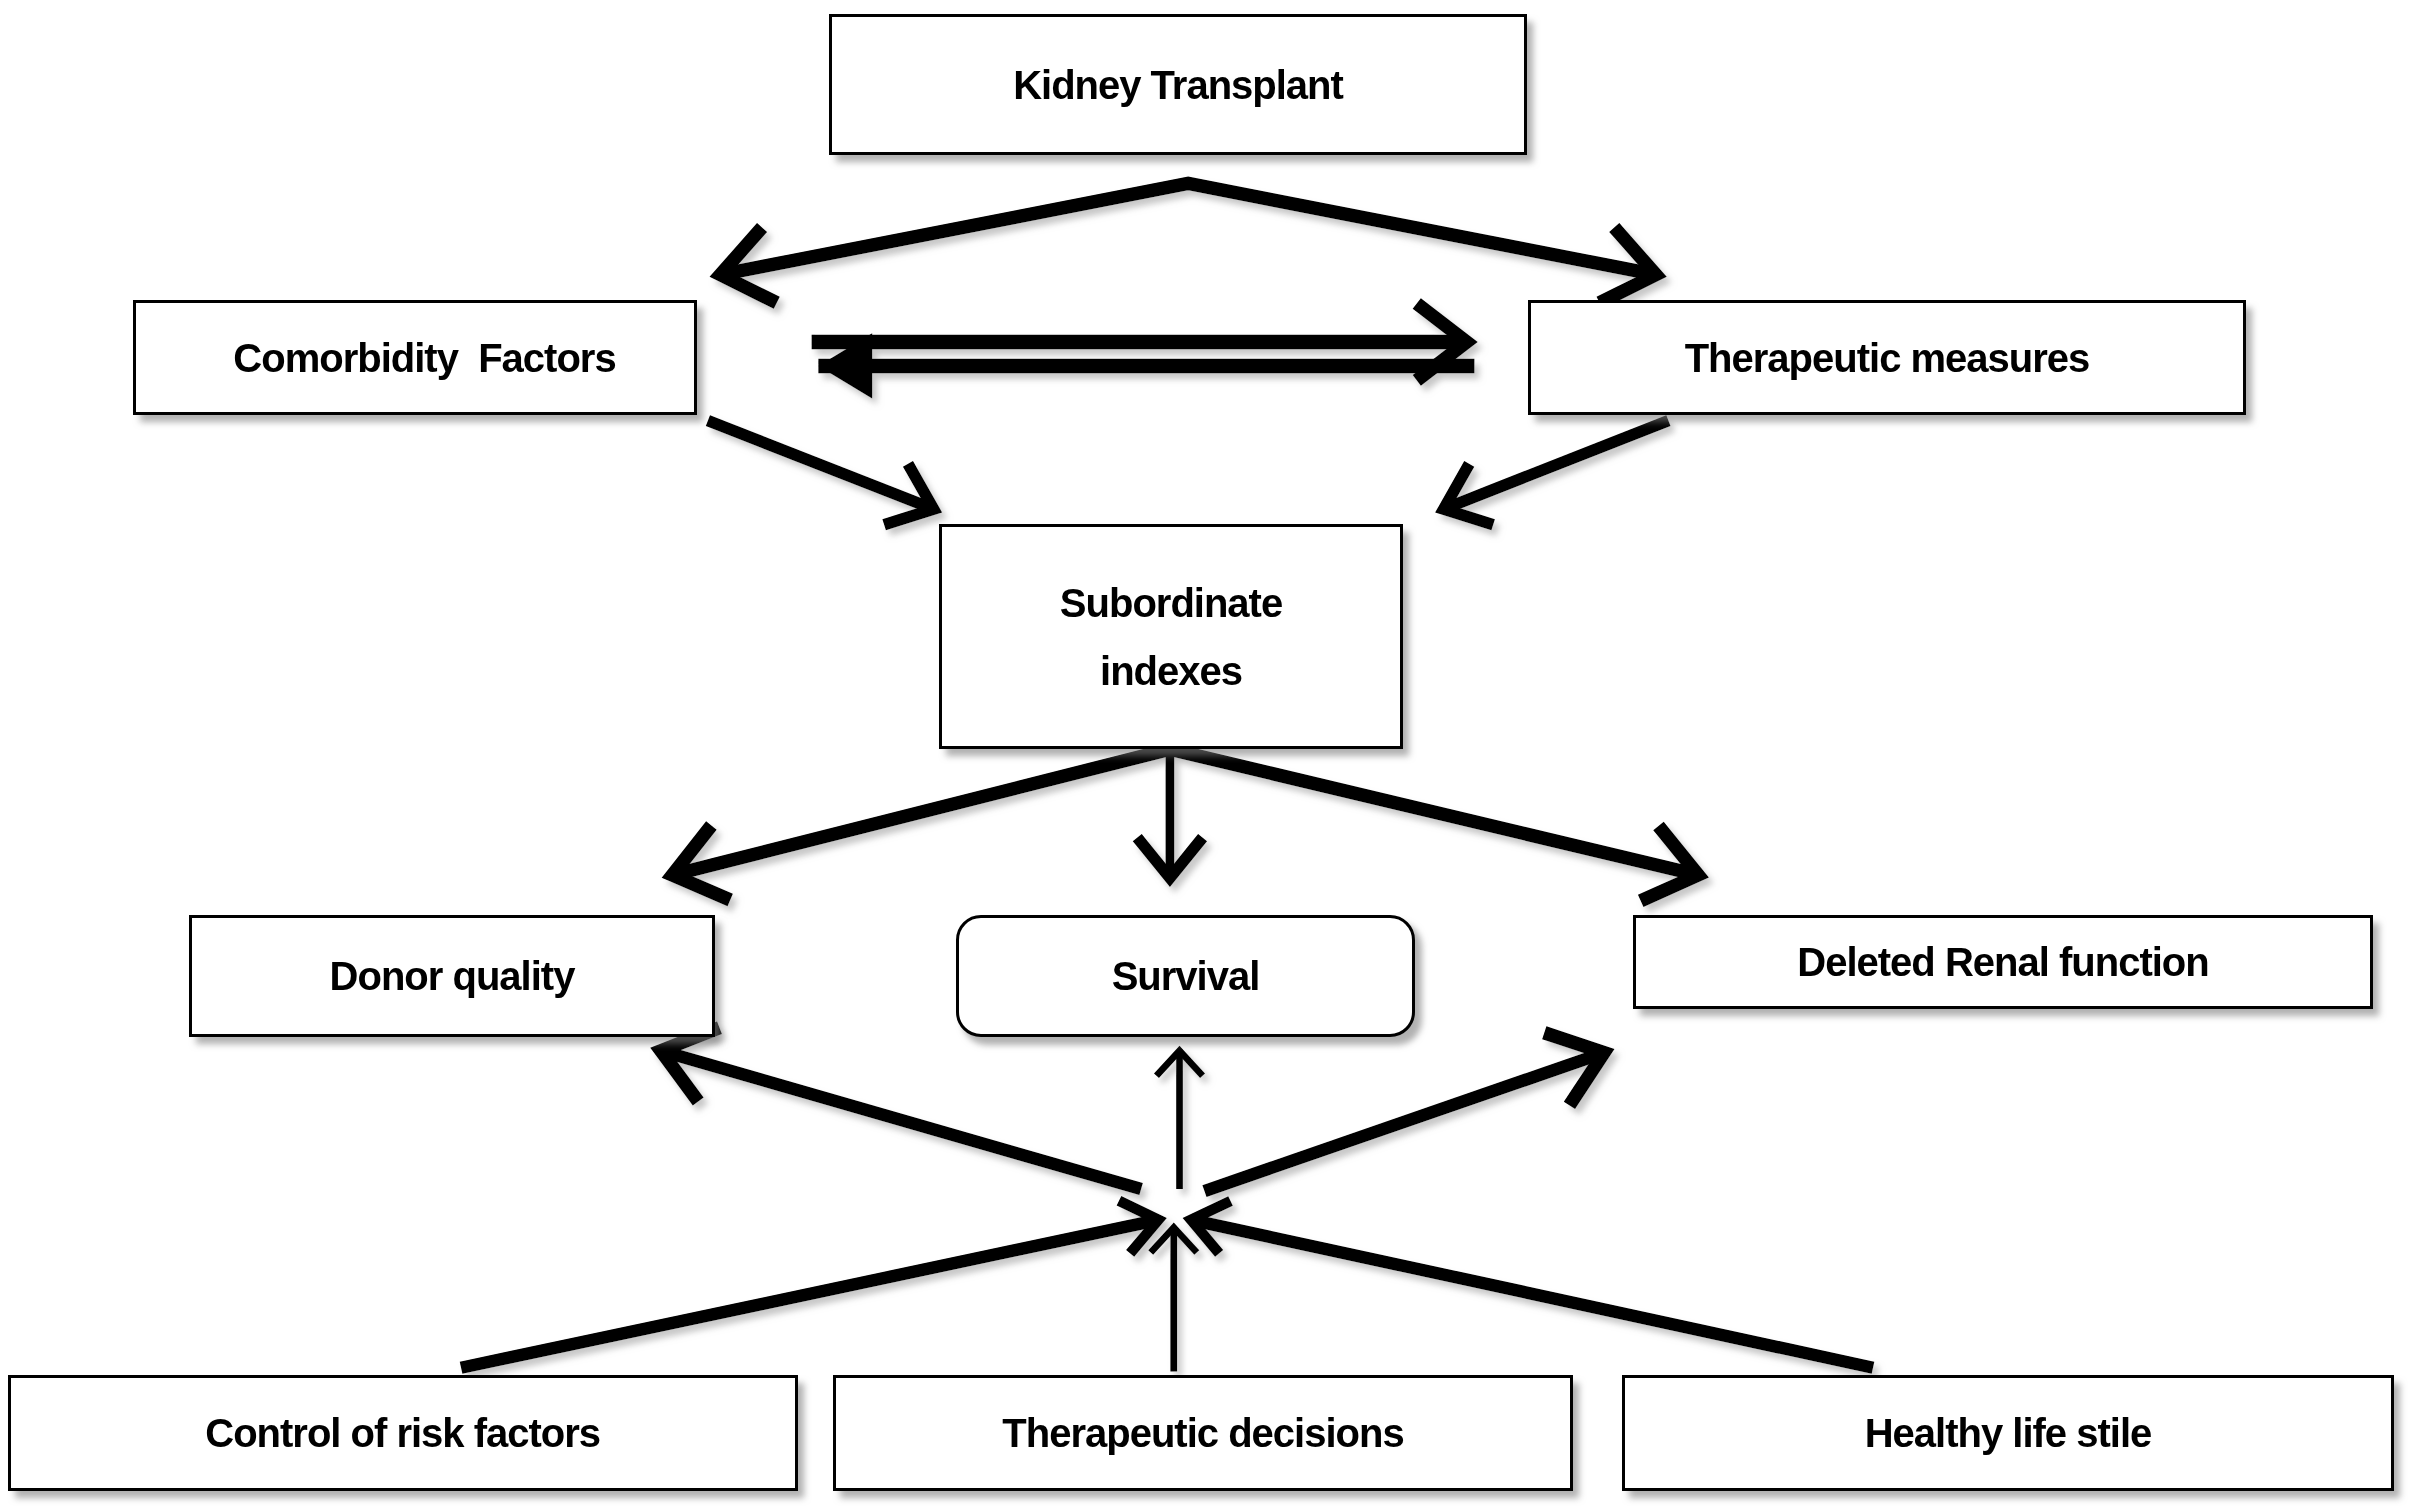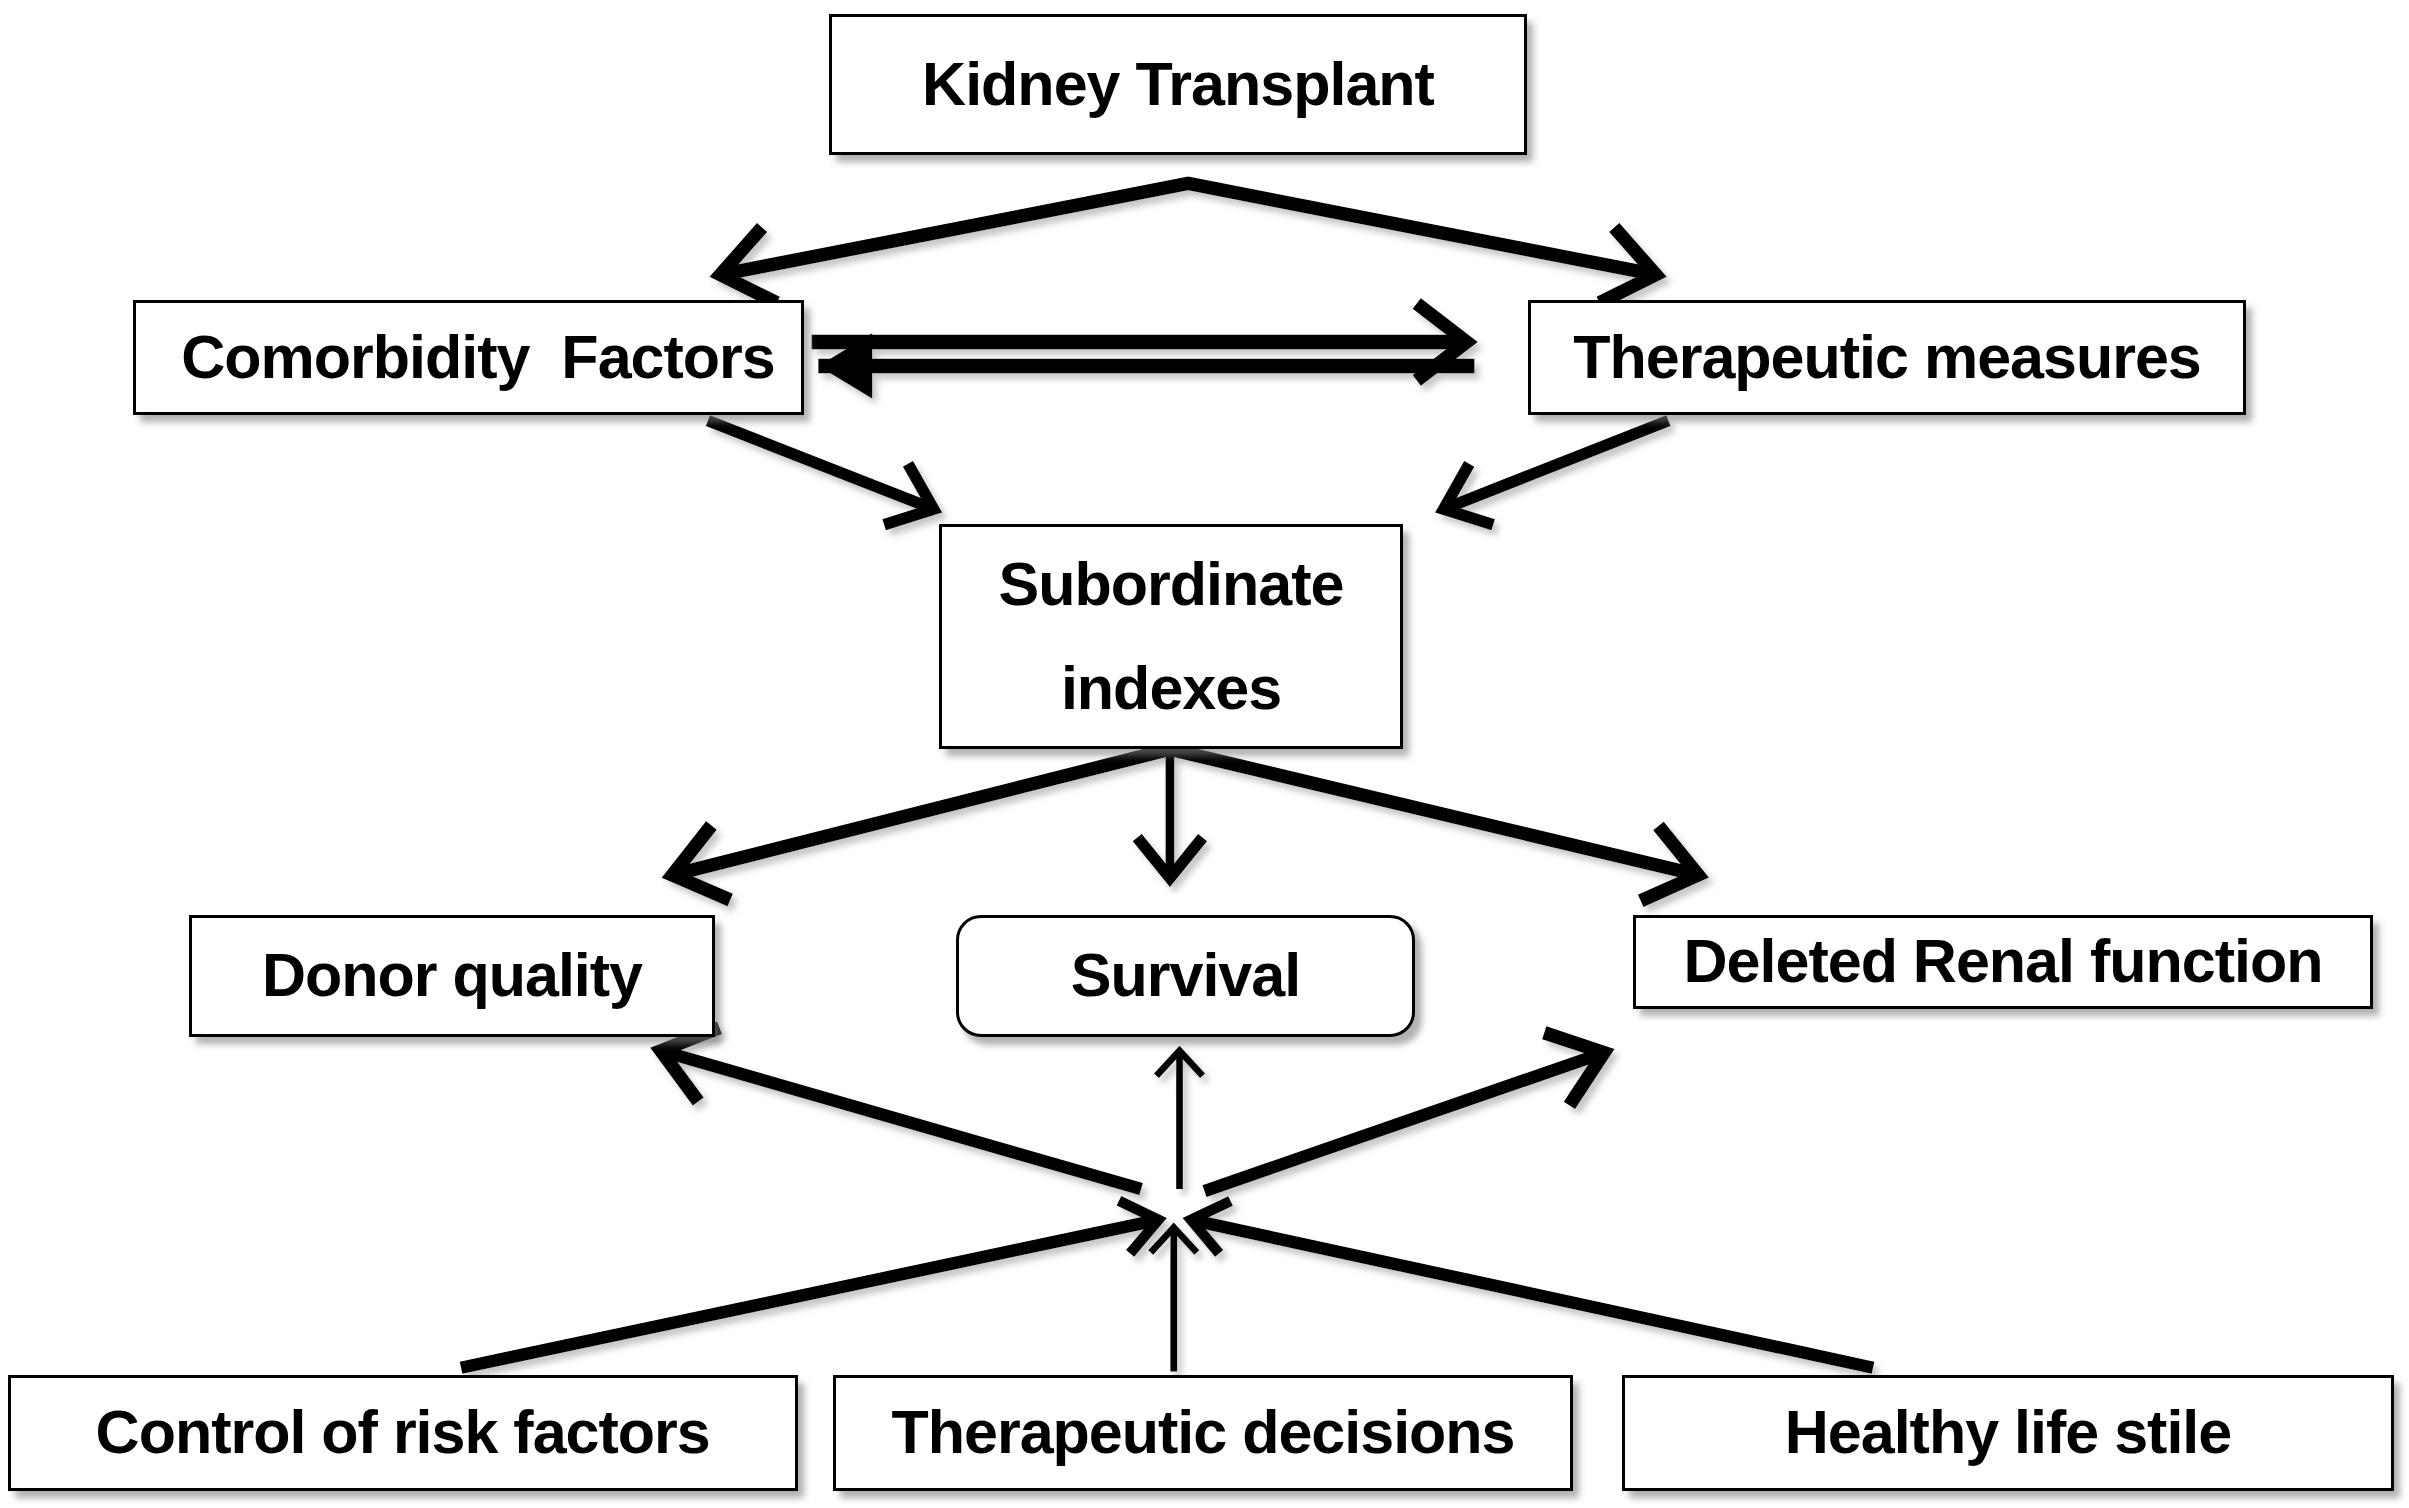--- a/index.html
+++ b/index.html
@@ -22,30 +22,30 @@
     position:absolute;
     box-sizing:border-box;
     background:var(--box-fill);
     border:3.8px solid var(--box-border);
     box-shadow:6.7px 7.7px 6.7px rgba(125,125,125,0.6);
     display:flex;align-items:center;justify-content:center;
     z-index:2;
   }
   .node .lbl{
     font-weight:700;
-    font-size:61px;
+    font-size:40px;
     line-height:1.7;
     letter-spacing:-1px;
     color:var(--text);
     text-align:center;
     white-space:pre-wrap;
   }
   
   #n-kidney      {left:829px;  top:14.4px;   width:698px; height:141px;}
-  #n-comorbidity {left:133px;  top:300px;  width:671px; height:115px;padding-left:19px;}
+  #n-comorbidity {left:133px;  top:300px;  width:564px; height:115px;padding-left:19px;}
   #n-subordinate {left:1528px; top:300px;  width:718px; height:115px;}
   #n-prognostic  {left:939px;  top:524px;  width:464px; height:225px;}
   #n-donor       {left:189px;  top:915px;  width:526px; height:122px;}
   #n-survival    {left:956px;  top:915px;  width:459px; height:122px;border-radius:25px;}
   #n-deleted     {left:1597px; top:915px;  width:740px; height:94px;margin-left:36px;}
   #n-control     {left:7.7px;    top:1375px; width:790px; height:116px;}
   #n-therapeutic {left:833px;  top:1375px; width:740px; height:116px;}
   #n-healthy     {left:1622px; top:1375px; width:772px; height:116px;}
 </style>
 </head>

